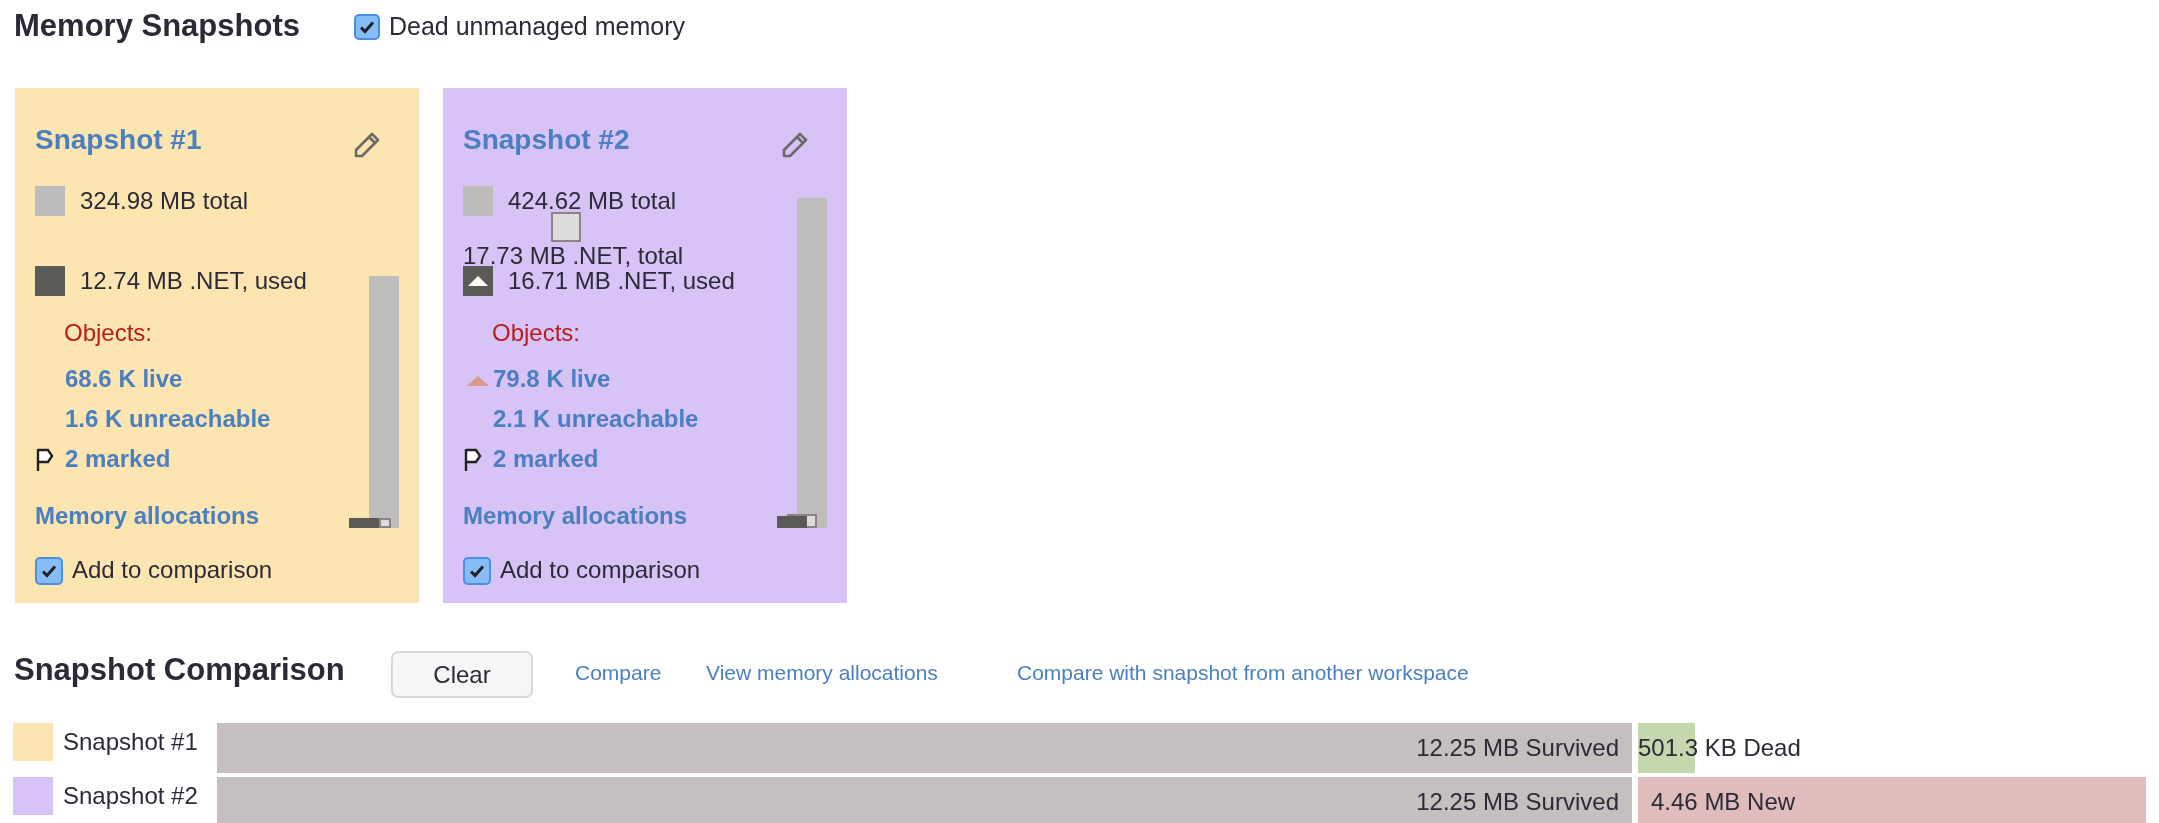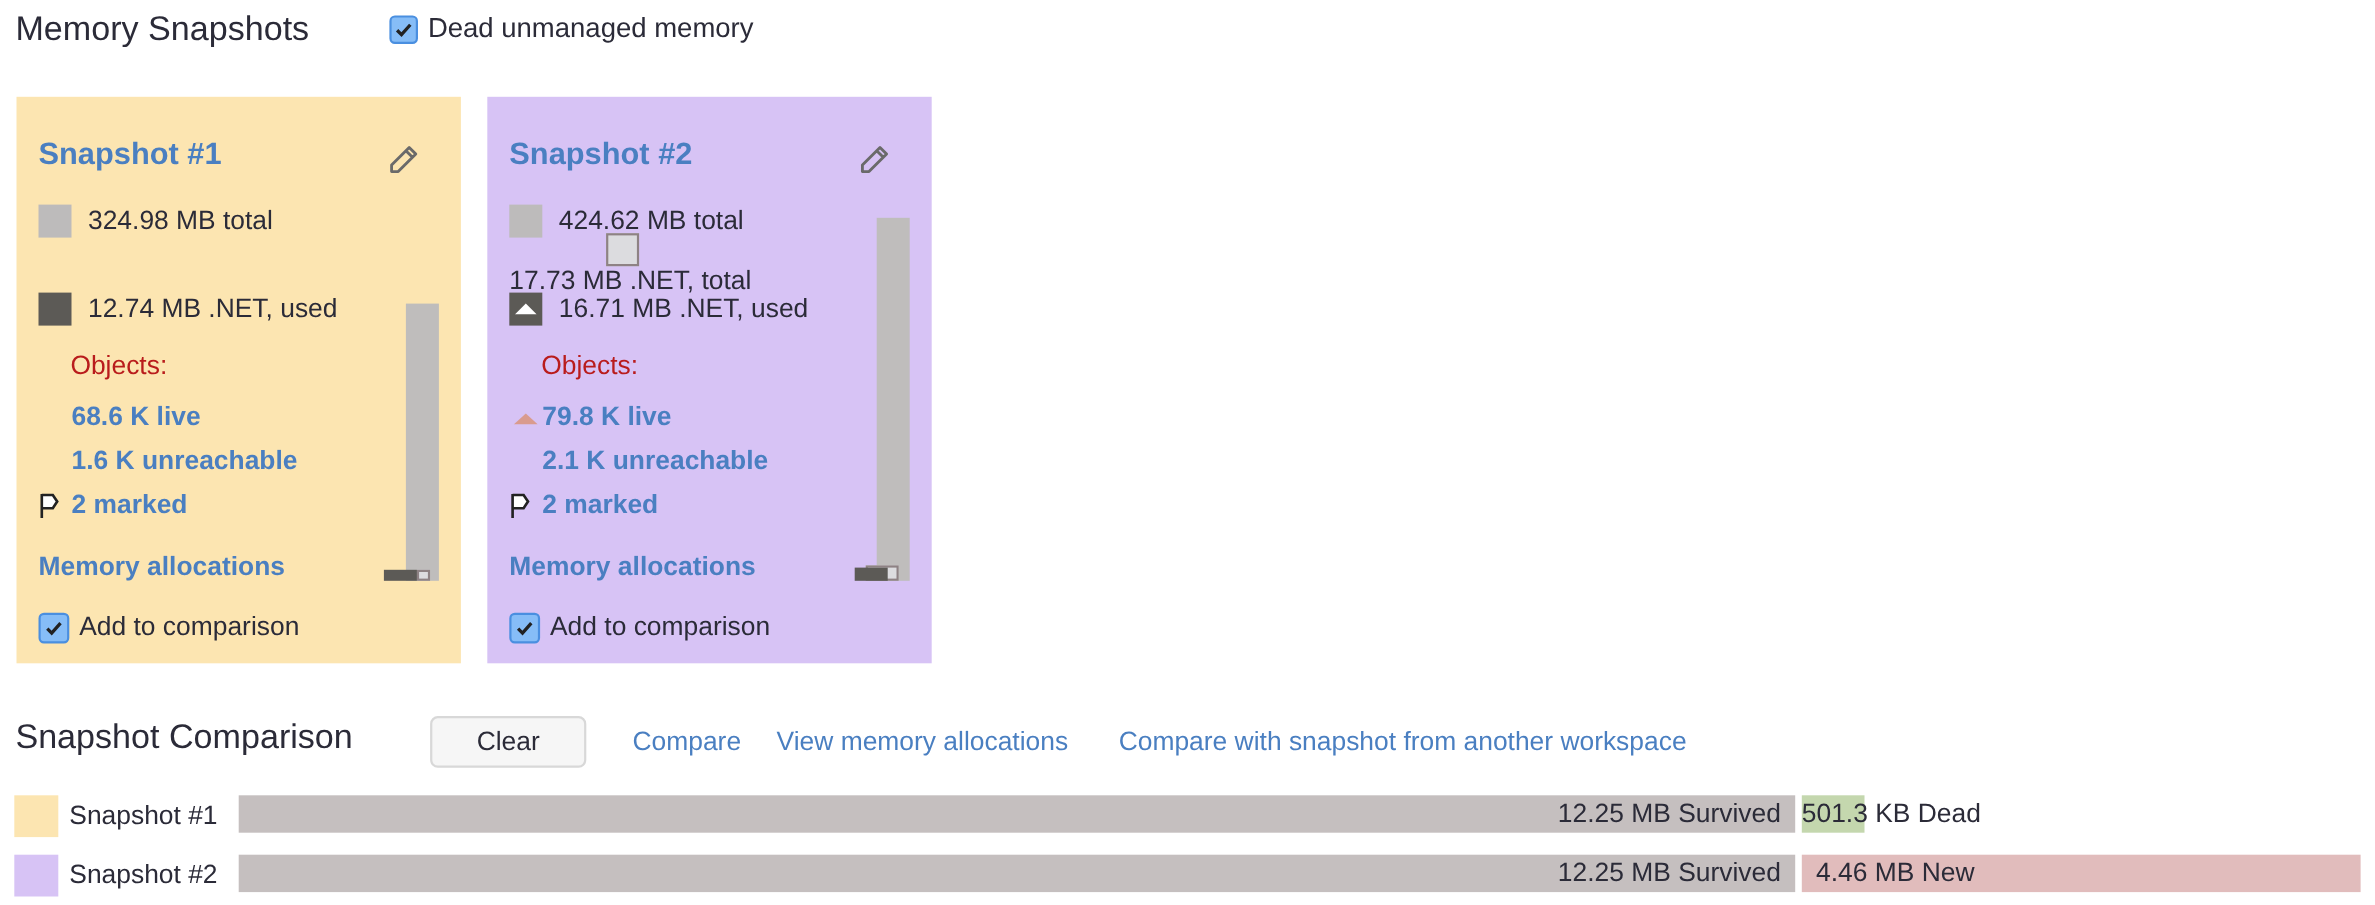--- a/index.html
+++ b/index.html
@@ -1,43 +1,43 @@
 <!DOCTYPE html>
 <html><head>
 <meta charset="utf-8">
 <style>
   html, body { margin:0; padding:0; background:#ffffff; }
   body { width:2159px; height:823px; position:relative; overflow:hidden;
          font-family:"Liberation Sans", "DejaVu Sans", sans-serif; color:#2b2b38; }
   .abs { position:absolute; }
-  .h1 { font-size:31px; font-weight:normal; color:#2b2b38; white-space:nowrap; }
+  .h1 { font-size:31px; font-weight:bold; color:#2b2b38; white-space:nowrap; }
   .cb { width:24px; height:24px; border:2px solid #4a8fe0; border-radius:5px; background:#86bdf7;
         box-sizing:border-box; display:flex; align-items:center; justify-content:center; cursor:pointer; }
   .cb svg { width:18px; height:18px; }
   .lbl { font-size:25px; white-space:nowrap; color:#2b2b38; }
   .card { position:absolute; top:88px; width:404px; height:515px; }
   .card-title { position:absolute; left:20px; top:36px; font-size:28px; font-weight:bold; color:#4a7fc1; white-space:nowrap; cursor:pointer; }
   .edit { position:absolute; left:335px; top:40px; width:34px; height:34px; cursor:pointer; }
   .leg { position:absolute; left:20px; display:flex; align-items:center; }
   .sw { width:30px; height:30px; box-sizing:border-box; margin-right:15px; position:relative; }
   .sw-total { background:#bdbbbb; }
   .sw-net { background:#dcdcdf; border:2px solid #8e8284; }
   .sw-used { background:#5c5a56; }
   .leg span.t { font-size:24px; color:#2b2b38; white-space:nowrap; }
   .obj-h { position:absolute; left:20px; font-size:24px; color:#b91c1c;margin-left:29px; }
   .link { position:absolute; font-size:24px; font-weight:bold; color:#4a7fc1; white-space:nowrap; cursor:pointer; }
   .mbar { position:absolute; background:#bfbdbc; }
   .ubar { position:absolute; background:#5c5a56; }
   .nbar { position:absolute; background:#dcdcdf; border:2px solid #8e8284; box-sizing:border-box; }
   .btn { position:absolute; left:391px; top:651px; width:142px; height:47px; border:2px solid #d8d8d8; border-radius:7px;
          background:#f6f6f6; box-sizing:border-box; font-size:24px; color:#2b2b38; display:flex; align-items:center; justify-content:center; cursor:pointer; }
-  .tlink { position:absolute; top:661px; font-size:24px; color:#4a7fc1; white-space:nowrap; cursor:pointer; }
+  .tlink { position:absolute; top:661px; font-size:21px; color:#4a7fc1; white-space:nowrap; cursor:pointer; }
   .row-sw { position:absolute; left:13px; width:40px; height:38px; }
   .row-lbl { position:absolute; left:63px; font-size:24px; color:#2b2b38; white-space:nowrap; }
-  .bar { position:absolute; height:34px; font-size:24px; color:#2b2b38; display:flex; align-items:center; white-space:nowrap; box-sizing:border-box; }
+  .bar { position:absolute; height:50px; font-size:24px; color:#2b2b38; display:flex; align-items:center; white-space:nowrap; box-sizing:border-box; }
   .bar.surv { background:#c5bfbf; justify-content:flex-end; padding-right:13px; }
   .bar.dead { background:#c4d7ae; padding-left:0; overflow:visible; }
   .bar.new { background:#e1bcbc; padding-left:13px; }
 </style>
 </head>
 <body>
 
 <div class="abs h1" style="left:14px;top:8px;">Memory Snapshots</div>
 <div class="abs cb" style="left:354px;top:14px;width:26px;height:26px;">
   <svg viewBox="0 0 18 18">

